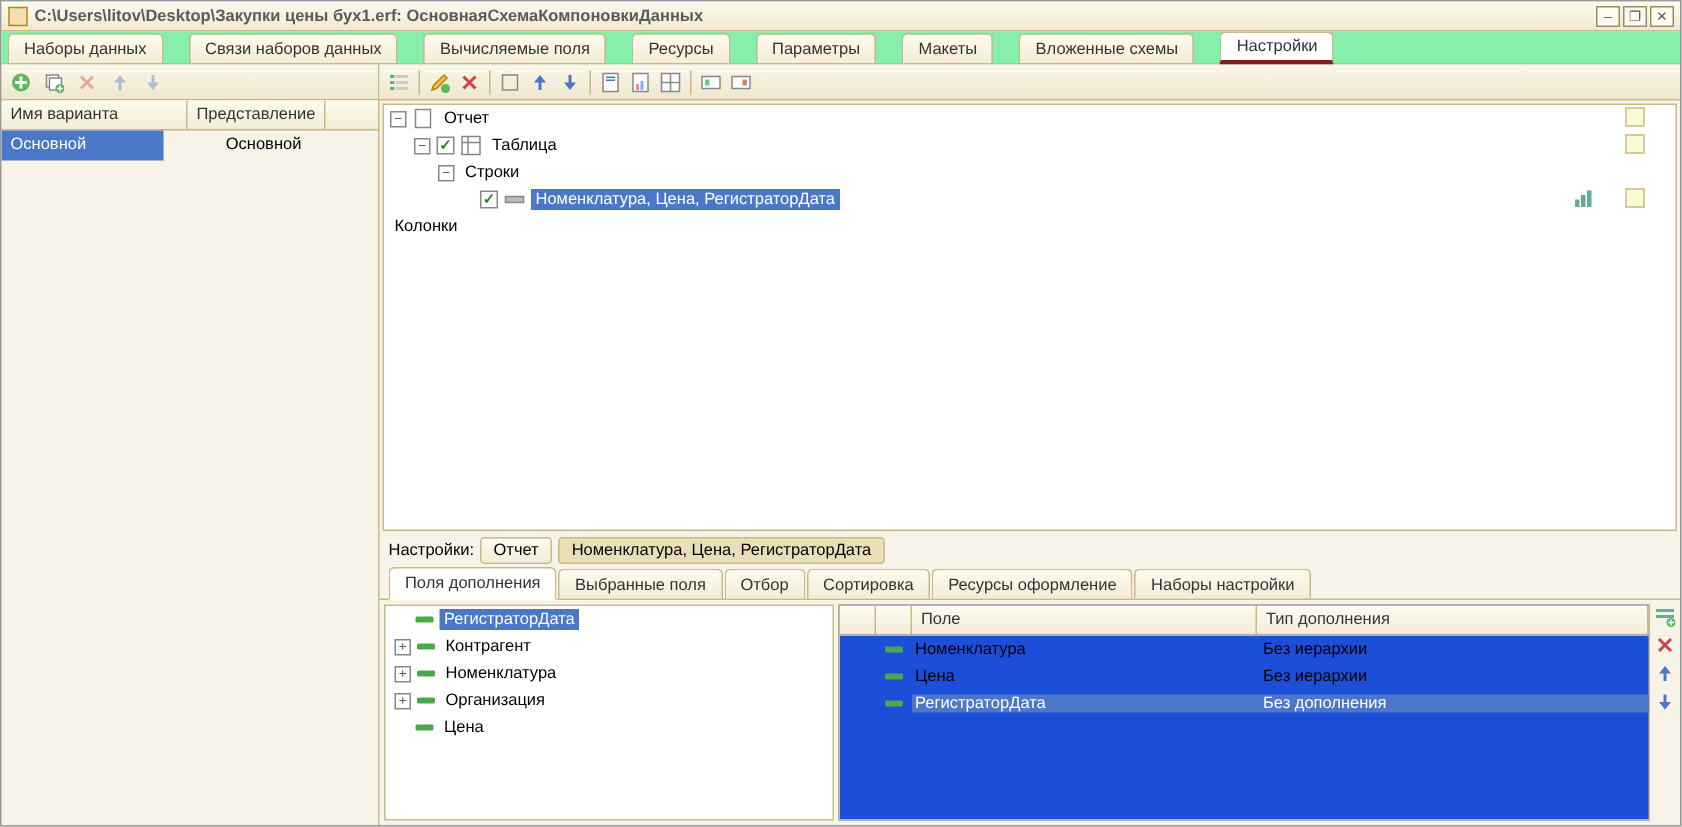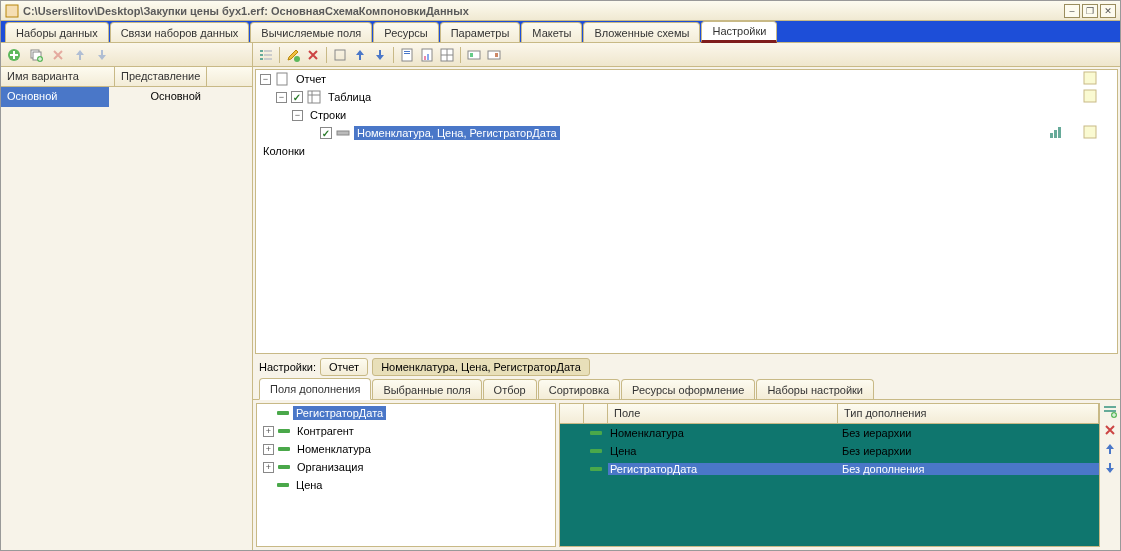--- a/index.html
+++ b/index.html
@@ -3,35 +3,35 @@
 <meta charset="utf-8">
 <style>
   * { box-sizing: border-box; margin: 0; padding: 0; font-family: Tahoma, Arial, sans-serif; font-size: 11px; }
   body { background: #f7f3e9; width: 1121px; height: 551px; overflow: hidden; border: 1px solid #999; }
   
   .titlebar { height: 20px; background: linear-gradient(#fdfbf0,#f0e9d2); border-bottom: 1px solid #c8b986; display: flex; align-items: center; padding: 0 4px; }
   .titlebar .ticon { width: 14px; height: 14px; margin-right: 4px; display: inline-block; }
   .titlebar .ttext { flex: 1; color: #5a5a5a; font-weight: bold; }
   .titlebar .wbtn { width: 16px; height: 14px; border: 1px solid #9a8d5e; margin-left: 2px; background: #fdfbef; display: flex; align-items: center; justify-content: center; cursor: pointer; font-size: 9px; color: #555; }
   
-  .maintabs { height: 22px; display: flex; align-items: flex-end; padding-left: 4px; gap: 0; border-bottom: 1px solid #c8b986; background: #1d4ed8; }
+  .maintabs { height: 22px; display: flex; align-items: flex-end; padding-left: 4px; gap: 16px; border-bottom: 1px solid #c8b986; background: #86efac; }
   .maintab { height: 20px; padding: 0 10px; border: 1px solid #c8b986; border-bottom: none; border-radius: 4px 4px 0 0; margin-right: 1px; background: linear-gradient(#fdfbf0,#f3ecd7); display: flex; align-items: center; cursor: pointer; color:#333;}
   .maintab.active { background: #fff; height: 22px; border-bottom: 3px solid #7f1d1d; position: relative; top: 1px; }
   
   .workarea { display: flex; height: calc(100% - 42px); }
   
   .leftpanel { width: 252px; border-right: 1px solid #c8b986; display: flex; flex-direction: column; }
   .lefttoolbar { height: 24px; border-bottom: 1px solid #c8b986; background: linear-gradient(#fbf7ec,#efe6cc); display: flex; align-items: center; padding: 0 4px; gap: 4px; }
   .tbtn { width: 18px; height: 18px; display: flex; align-items: center; justify-content: center; cursor: pointer; border-radius: 2px; }
   .tbtn svg { width: 14px; height: 14px; }
   .tbtn.disabled { opacity: 0.4; cursor: default; }
   
   .leftheader { height: 20px; display: flex; border-bottom: 1px solid #c8b986; background: linear-gradient(#fdfbf0,#f3ecd7); }
   .leftheader .col { padding: 3px 6px; border-right: 1px solid #c8b986; color: #333; }
-  .leftheader .col:first-child { width: 114px; }
+  .leftheader .col:first-child { width: 124px; }
   
   .leftrow { height: 20px; display: flex; gap: 36px; }
   .leftrow .cell { padding: 3px 6px; width: 118px; }
   .leftrow .cell.sel { background: #4a77c8; color: #fff; }
   
   .rightpanel { flex: 1; display: flex; flex-direction: column; }
   .righttoolbar { height: 24px; border-bottom: 1px solid #c8b986; background: linear-gradient(#fbf7ec,#efe6cc); display: flex; align-items: center; padding: 0 4px; gap: 2px; }
   .tsep { width: 1px; height: 16px; background: #c8b986; margin: 0 2px; }
   
   .treearea { flex: 1; background: #fff; border: 1px solid #c8b986; margin: 2px; overflow: auto; position: relative; }
@@ -54,21 +54,21 @@
   
   .bottomarea { flex: 0 0 150px; display: flex; }
   .availpanel { width: 300px; border: 1px solid #c8b986; margin: 3px; background: #fff; display: flex; flex-direction: column; }
   .availheader { height: 20px; background: linear-gradient(#fdfbf0,#f3ecd7); border-bottom: 1px solid #c8b986; padding: 3px 6px; color:#333;}
   .availbody { flex: 1; overflow: auto; }
   .availrow { display: flex; align-items: center; height: 18px; padding-left: 6px; }
   .availrow .marker { width: 12px; height: 4px; background: #4aa84a; margin-right: 4px; border-radius: 1px; }
   .availrow .txt { padding: 1px 3px; }
   .availrow .txt.sel { background: #4a77c8; color: #fff; }
   
-  .fieldspanel { flex: 1; border: 1px solid #c8b986; margin: 3px 0 3px 0; background: #0f766e; display: flex; flex-direction: column; }
+  .fieldspanel { flex: 1; border: 1px solid #c8b986; margin: 3px 0 3px 0; background: #1d4ed8; display: flex; flex-direction: column; }
   .fieldshdr { height: 20px; display: flex; background: linear-gradient(#fdfbf0,#f3ecd7); border-bottom: 1px solid #c8b986; }
   .fieldshdr .fcol { padding: 3px 6px; border-right: 1px solid #c8b986; color:#333;}
   .fieldshdr .fcol:nth-child(1) { width: 24px; }
   .fieldshdr .fcol:nth-child(2) { width: 24px; }
   .fieldshdr .fcol:nth-child(3) { flex: 0 0 230px; }
   .fieldshdr .fcol:nth-child(4) { flex: 1; }
   
   .frow { display: flex; align-items: center; height: 18px; }
   .frow .fcell1 { width: 24px; display: flex; justify-content: center; }
   .frow .fcell2 { width: 24px; display: flex; justify-content: center; }

